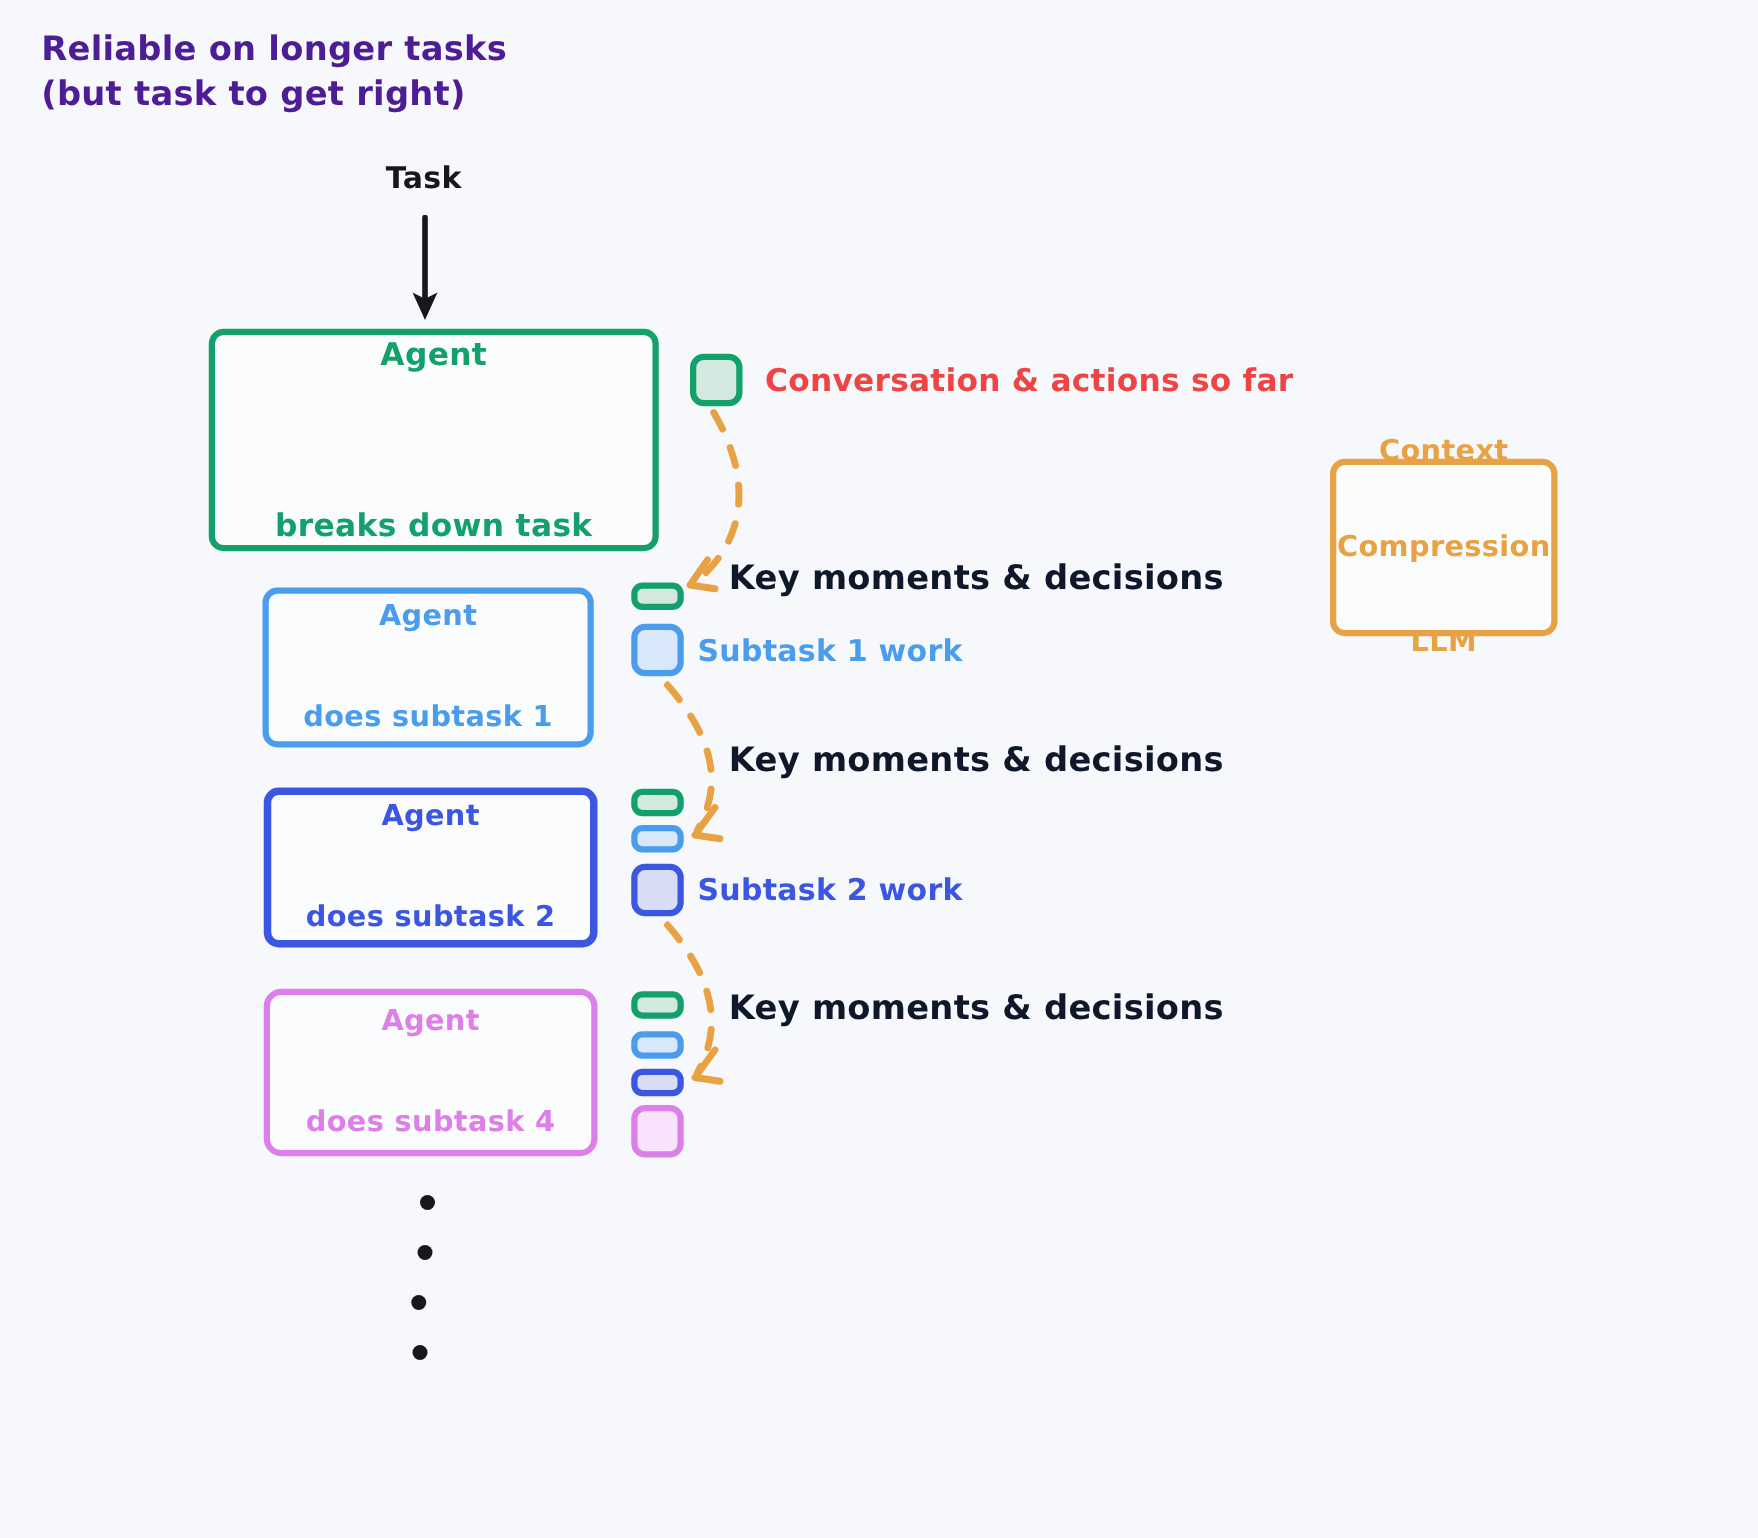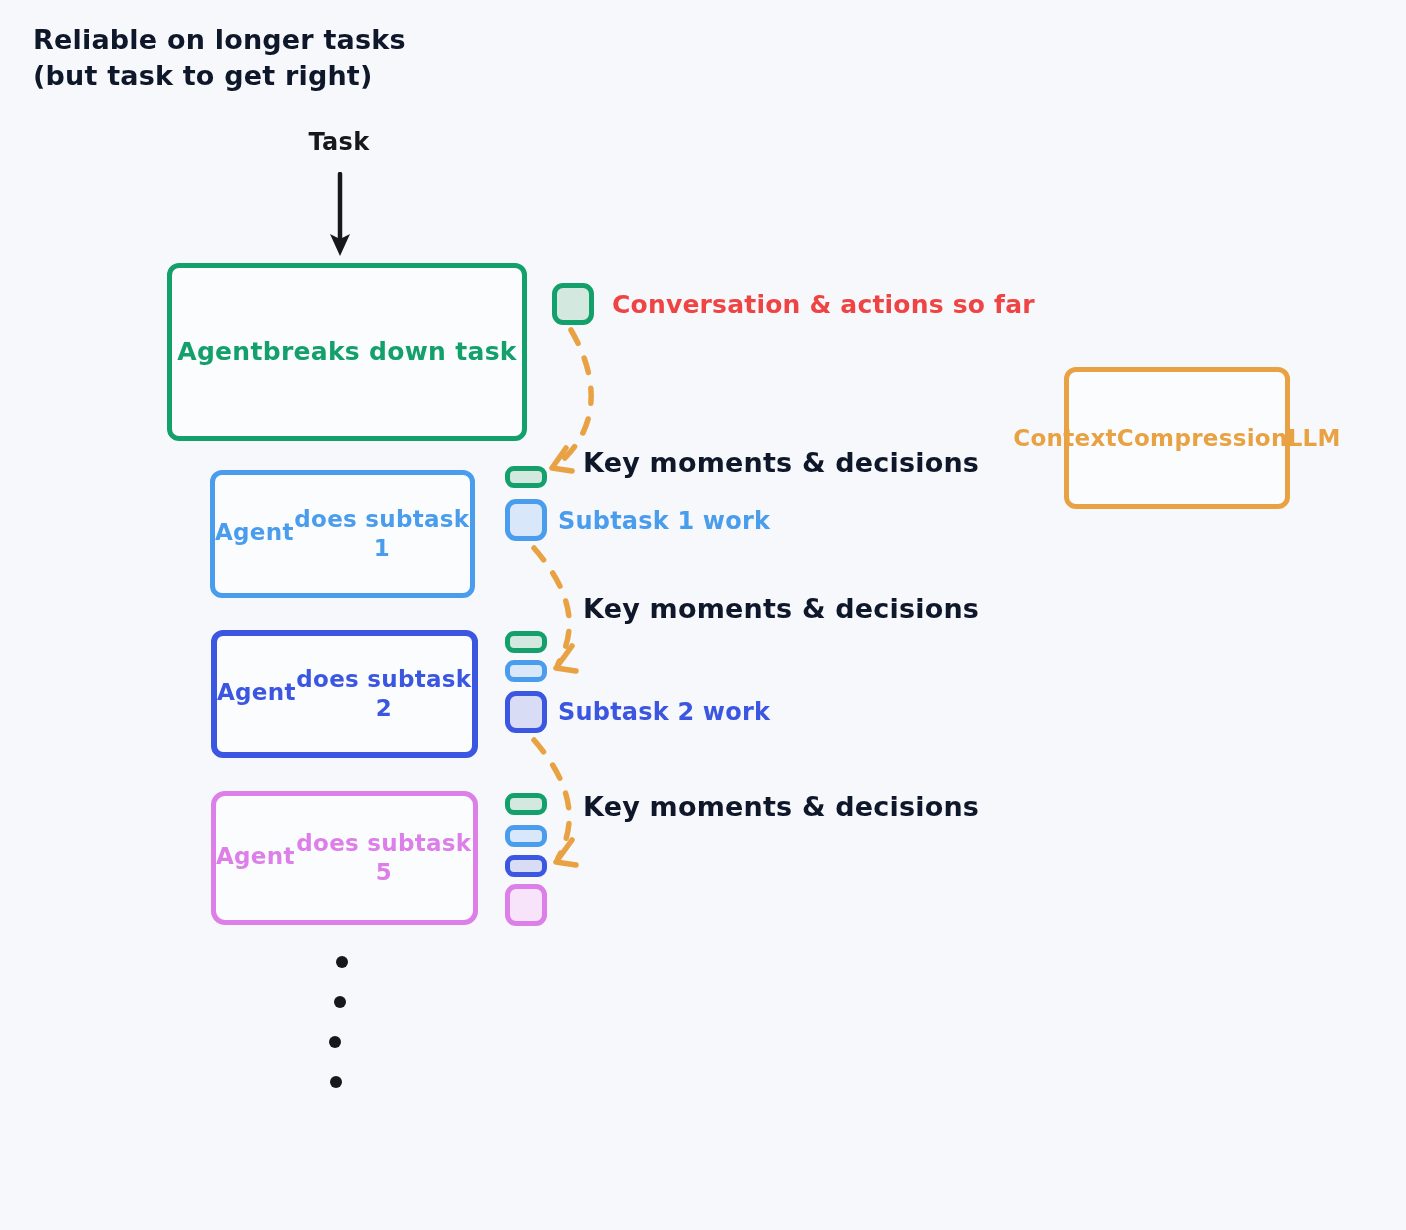--- a/index.html
+++ b/index.html
@@ -23,21 +23,21 @@
   }
 
   
   .abs { position: absolute; }
 
   
   .headline {
     left: 33px;
     top: 22px;
     width: 600px;
-    color: #0f172a;
+    color: #4c1d95;
     font-family: "DejaVu Sans", sans-serif;
     font-size: 27px;
     font-weight: bold;
     line-height: 1.32;
     letter-spacing: 0.2px;
   }
   .headline .l2 { display: block; }
 
   
   .task-label {
@@ -56,26 +56,27 @@
     width: 80px;
     height: 90px;
   }
 
   
   .agent-box {
     box-sizing: border-box;
     background: #fbfcfe;
     border-style: solid;
     display: flex;
-    flex-direction: row;
+    flex-direction: column;
     align-items: center;
     justify-content: center;
     text-align: center;
     font-weight: bold;
     letter-spacing: 0.3px;
+    gap: 48px;
   }
   .agent-box .ln { display: block; line-height: 1.25; }
 
   
   .box-main {
     left: 167px;
     top: 263px;
     width: 360px;
     height: 178px;
     border-width: 5px;
@@ -119,21 +120,21 @@
     border-radius: 14px;
     color: #dd7fe8;
     font-size: 23px;
   }
   .box-sub1 .ln1, .box-sub2 .ln1, .box-sub3 .ln1 { margin-bottom: 4px; }
 
   
   .box-llm {
     left: 1064px;
     top: 367px;
-    width: 226px;
+    width: 182px;
     height: 142px;
     border-width: 5px;
     border-color: #e9a243;
     border-radius: 12px;
     color: #e9a243;
     font-size: 23px;
     line-height: 1.45;
   }
 
   
@@ -242,21 +243,21 @@
   </div>
 
   <div class="abs chip chip-small chip-green" style="left:505px; top:631px;"></div>
   <div class="abs chip chip-small chip-blue" style="left:505px; top:660px;"></div>
   <div class="abs chip chip-full chip-indigo" style="left:505px; top:691px;"></div>
   <div class="abs note note-indigo" style="left:558px; top:698px;">Subtask 2 work</div>
   <div class="abs note note-orange" style="left:583px; top:593px;">Key moments &amp; decisions</div>
 
   <div class="abs agent-box box-sub3">
     <span class="ln ln1">Agent</span>
-    <span class="ln">does subtask 5</span>
+    <span class="ln">does subtask 4</span>
   </div>
 
   <div class="abs chip chip-small chip-green" style="left:505px; top:793px;"></div>
   <div class="abs chip chip-small chip-blue" style="left:505px; top:825px;"></div>
   <div class="abs chip chip-small chip-indigo" style="left:505px; top:855px;"></div>
   <div class="abs chip chip-full chip-pink" style="left:505px; top:884px;"></div>
   <div class="abs note note-orange" style="left:583px; top:791px;">Key moments &amp; decisions</div>
 
   <div class="abs agent-box box-llm">
     <span class="ln">Context</span>

